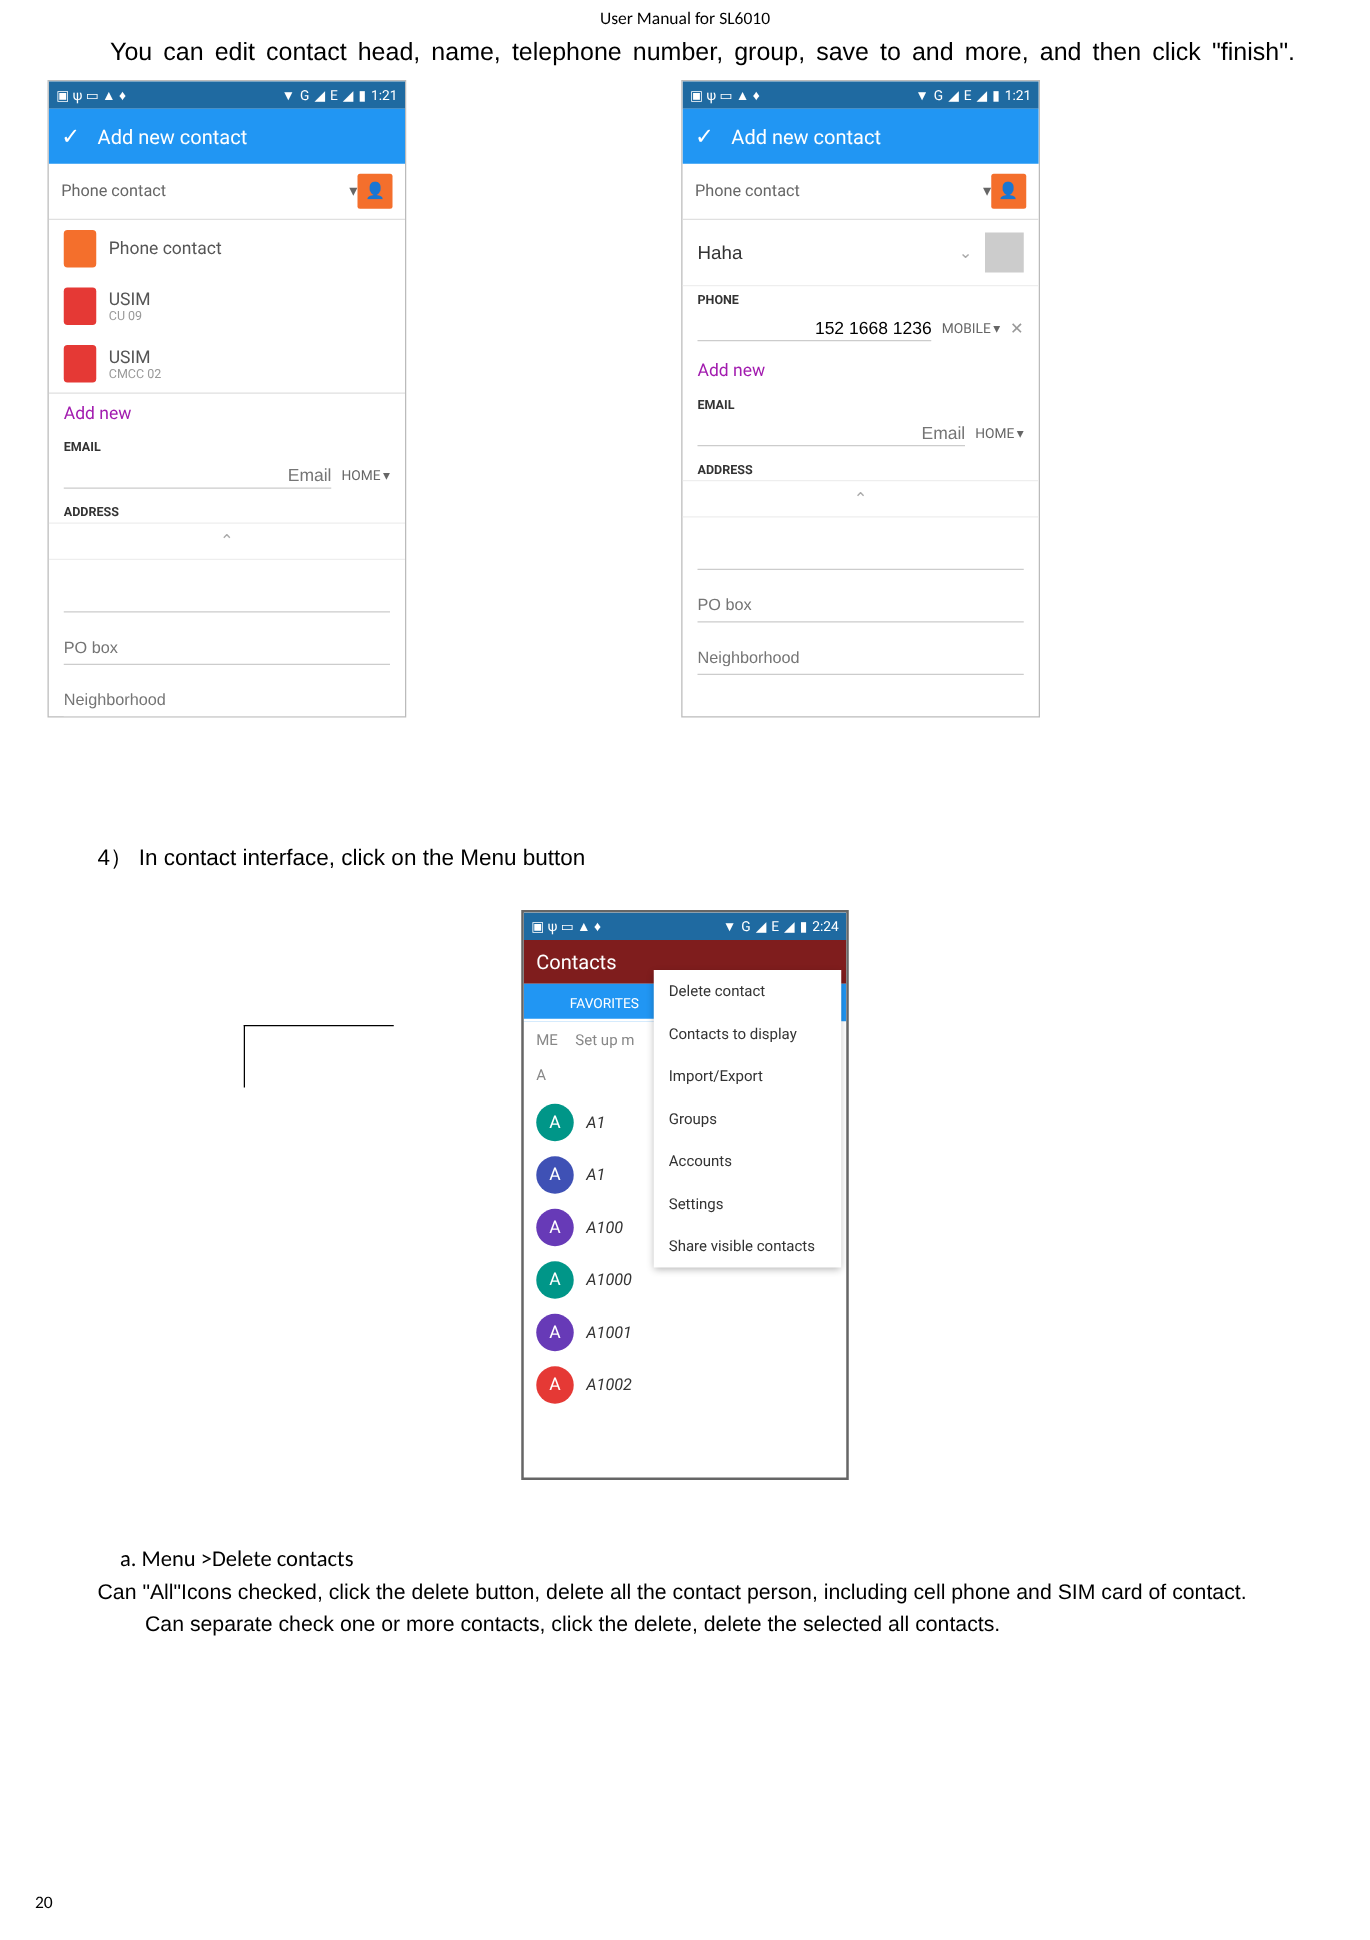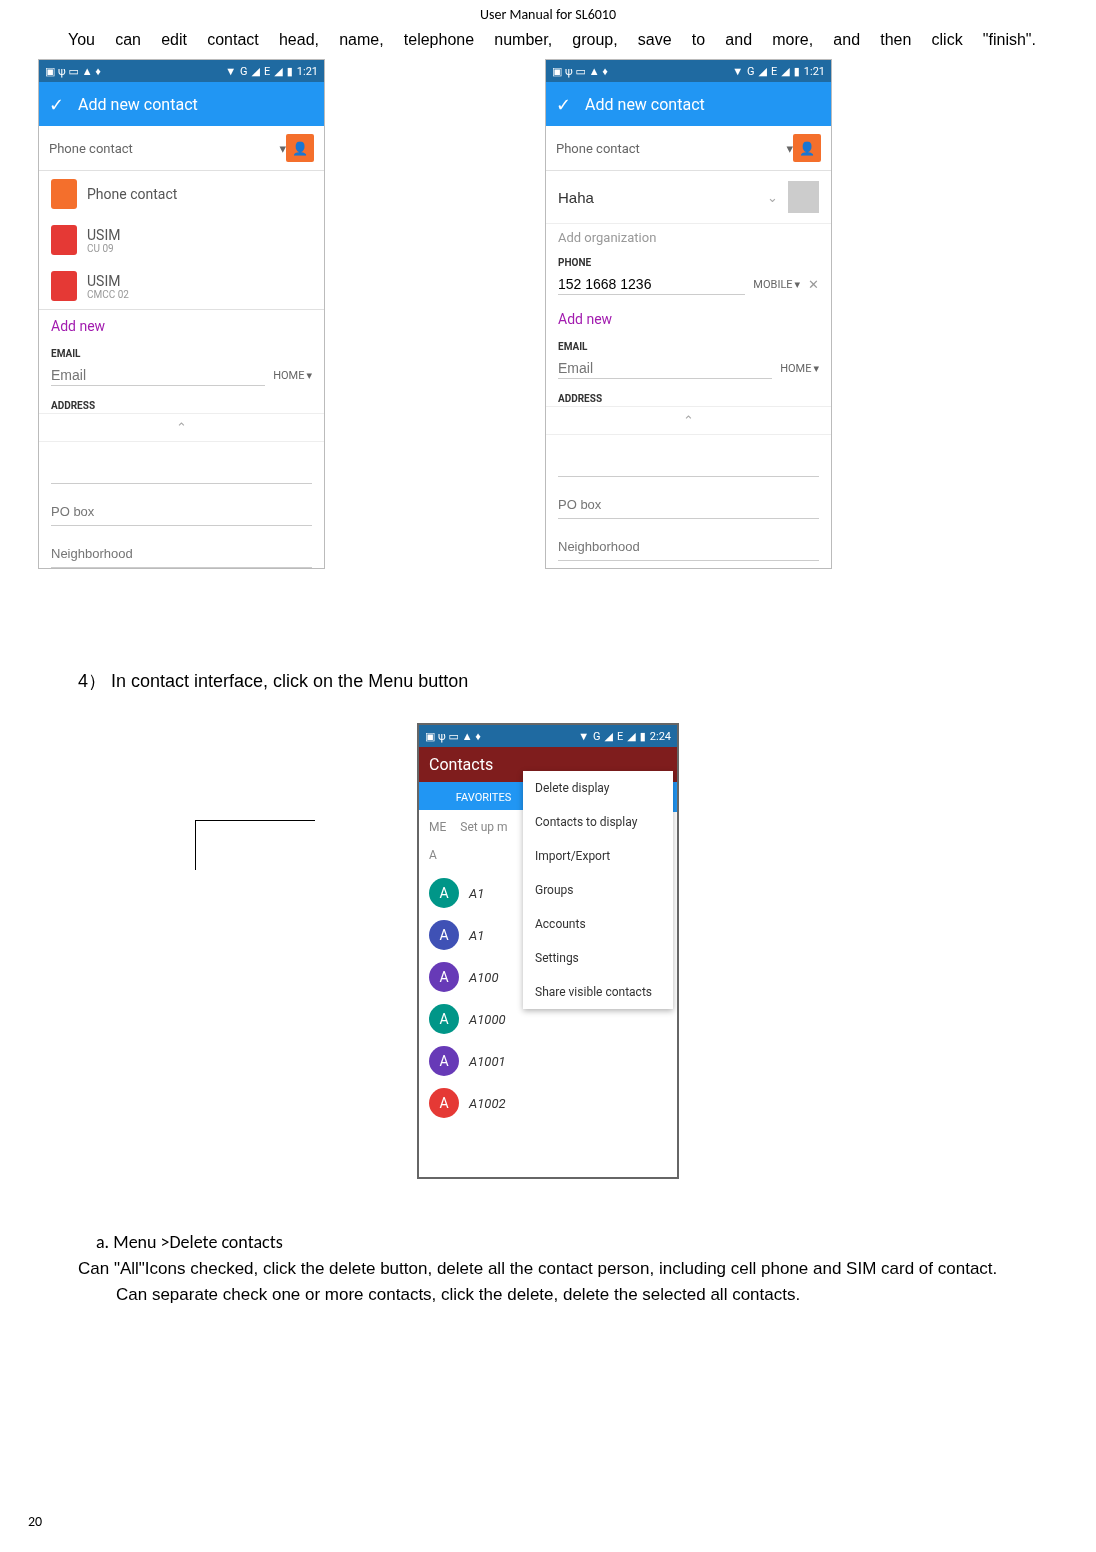--- a/index.html
+++ b/index.html
@@ -11,22 +11,22 @@
     color: #000;
     position: relative;
   }
   .doc-header {
     text-align: center;
     font-size: 14px;
     padding-top: 6px;
     font-family: Calibri, Arial, sans-serif;
   }
   .intro-text {
-    font-size: 16px;
-    padding: 8px 60px 0 68px;
+    font-size: 20px;
+    padding: 8px 60px 0 88px;
     text-align: justify;
     text-align-last: justify;
   }
   .screens-row {
     display: flex;
     gap: 220px;
     padding: 10px 0 0 38px;
   }
   .phone {
     width: 287px;
@@ -75,21 +75,21 @@
   .sim-o { background:#f46f2c; }
   .sim-r { background:#e53935; }
   .dd-item .txt { display:flex; flex-direction:column; }
   .dd-item .t1 { color:#555; font-size:14px; }
   .dd-item .t2 { color:#999; font-size:10px; }
   .name-row { display:flex; align-items:center; padding: 10px 12px; gap:10px; border-bottom:1px solid #eee;}
   .name-row input { flex:1; border:none; font-size:15px; color:#333; outline:none; }
   .grey-av { width:32px; height:32px; background:#ccc; }
   .field-label { font-size: 10px; color:#333; font-weight:bold; padding: 6px 12px 2px; }
   .field-row { display:flex; align-items:center; padding: 4px 12px 8px; gap:8px; }
-  .field-row input { flex:1; border:none; border-bottom:1px solid #ccc; font-size:14px; color:#555; padding:2px 0; outline:none;}
+  .field-row input { flex:1; border:none; border-bottom:1px solid #ccc; font-size:14px; color:#555; padding:2px 0; outline:none;text-align:right;}
   .field-row .type { font-size:11px; color:#666; display:flex; align-items:center; gap:2px;}
   .add-new { color:#a21caf; padding: 8px 12px; font-size:14px; }
   .org-row { color:#999; padding: 6px 12px; font-size:13px; }
   .collapse { text-align:center; color:#aaa; padding:6px 0; border-top:1px solid #eee; border-bottom:1px solid #eee; }
   .addr-box { padding: 0 12px; }
   .addr-box input { width:100%; border:none; border-bottom:1px solid #ccc; font-size:13px; color:#a21caf; padding:6px 0; margin-top:14px; outline:none;}
 
   .step-text {
     font-size: 18px;
     padding: 0 0 10px 78px;
@@ -239,21 +239,20 @@
       <span>Phone contact</span>
       <span class="spacer"></span>
       <span>▾</span>
       <span class="mini-av">👤</span>
     </div>
     <div class="name-row">
       <input value="Haha" style="">
       <span style="color:#aaa;">⌄</span>
       <div class="grey-av"></div>
     </div>
-    <div class="org-row">Add organization</div>
     <div class="field-label">PHONE</div>
     <div class="field-row">
       <input style="color: rgb(0, 0, 0);" value="152 1668 1236">
       <span class="type"><span>MOBILE</span> ▾</span>
       <span style="color:#999;">✕</span>
     </div>
     <div class="add-new">Add new</div>
     <div class="field-label">EMAIL</div>
     <div class="field-row">
       <input placeholder="Email" style="">
@@ -286,21 +285,21 @@
       <span>▮</span>
       <span>2:24</span>
     </div>
   </div>
   <div class="contacts-title">Contacts</div>
   <div class="tab-row">
     <div class="tab active">FAVORITES</div>
     <div class="tab"></div>
   </div>
   <div class="menu-pop">
-    <div class="mi">Delete display</div>
+    <div class="mi">Delete contact</div>
     <div class="mi">Contacts to display</div>
     <div class="mi">Import/Export</div>
     <div class="mi">Groups</div>
     <div class="mi">Accounts</div>
     <div class="mi">Settings</div>
     <div class="mi">Share visible contacts</div>
   </div>
   <div class="me-row">
     <span>ME</span>
     <span>Set up m</span>

